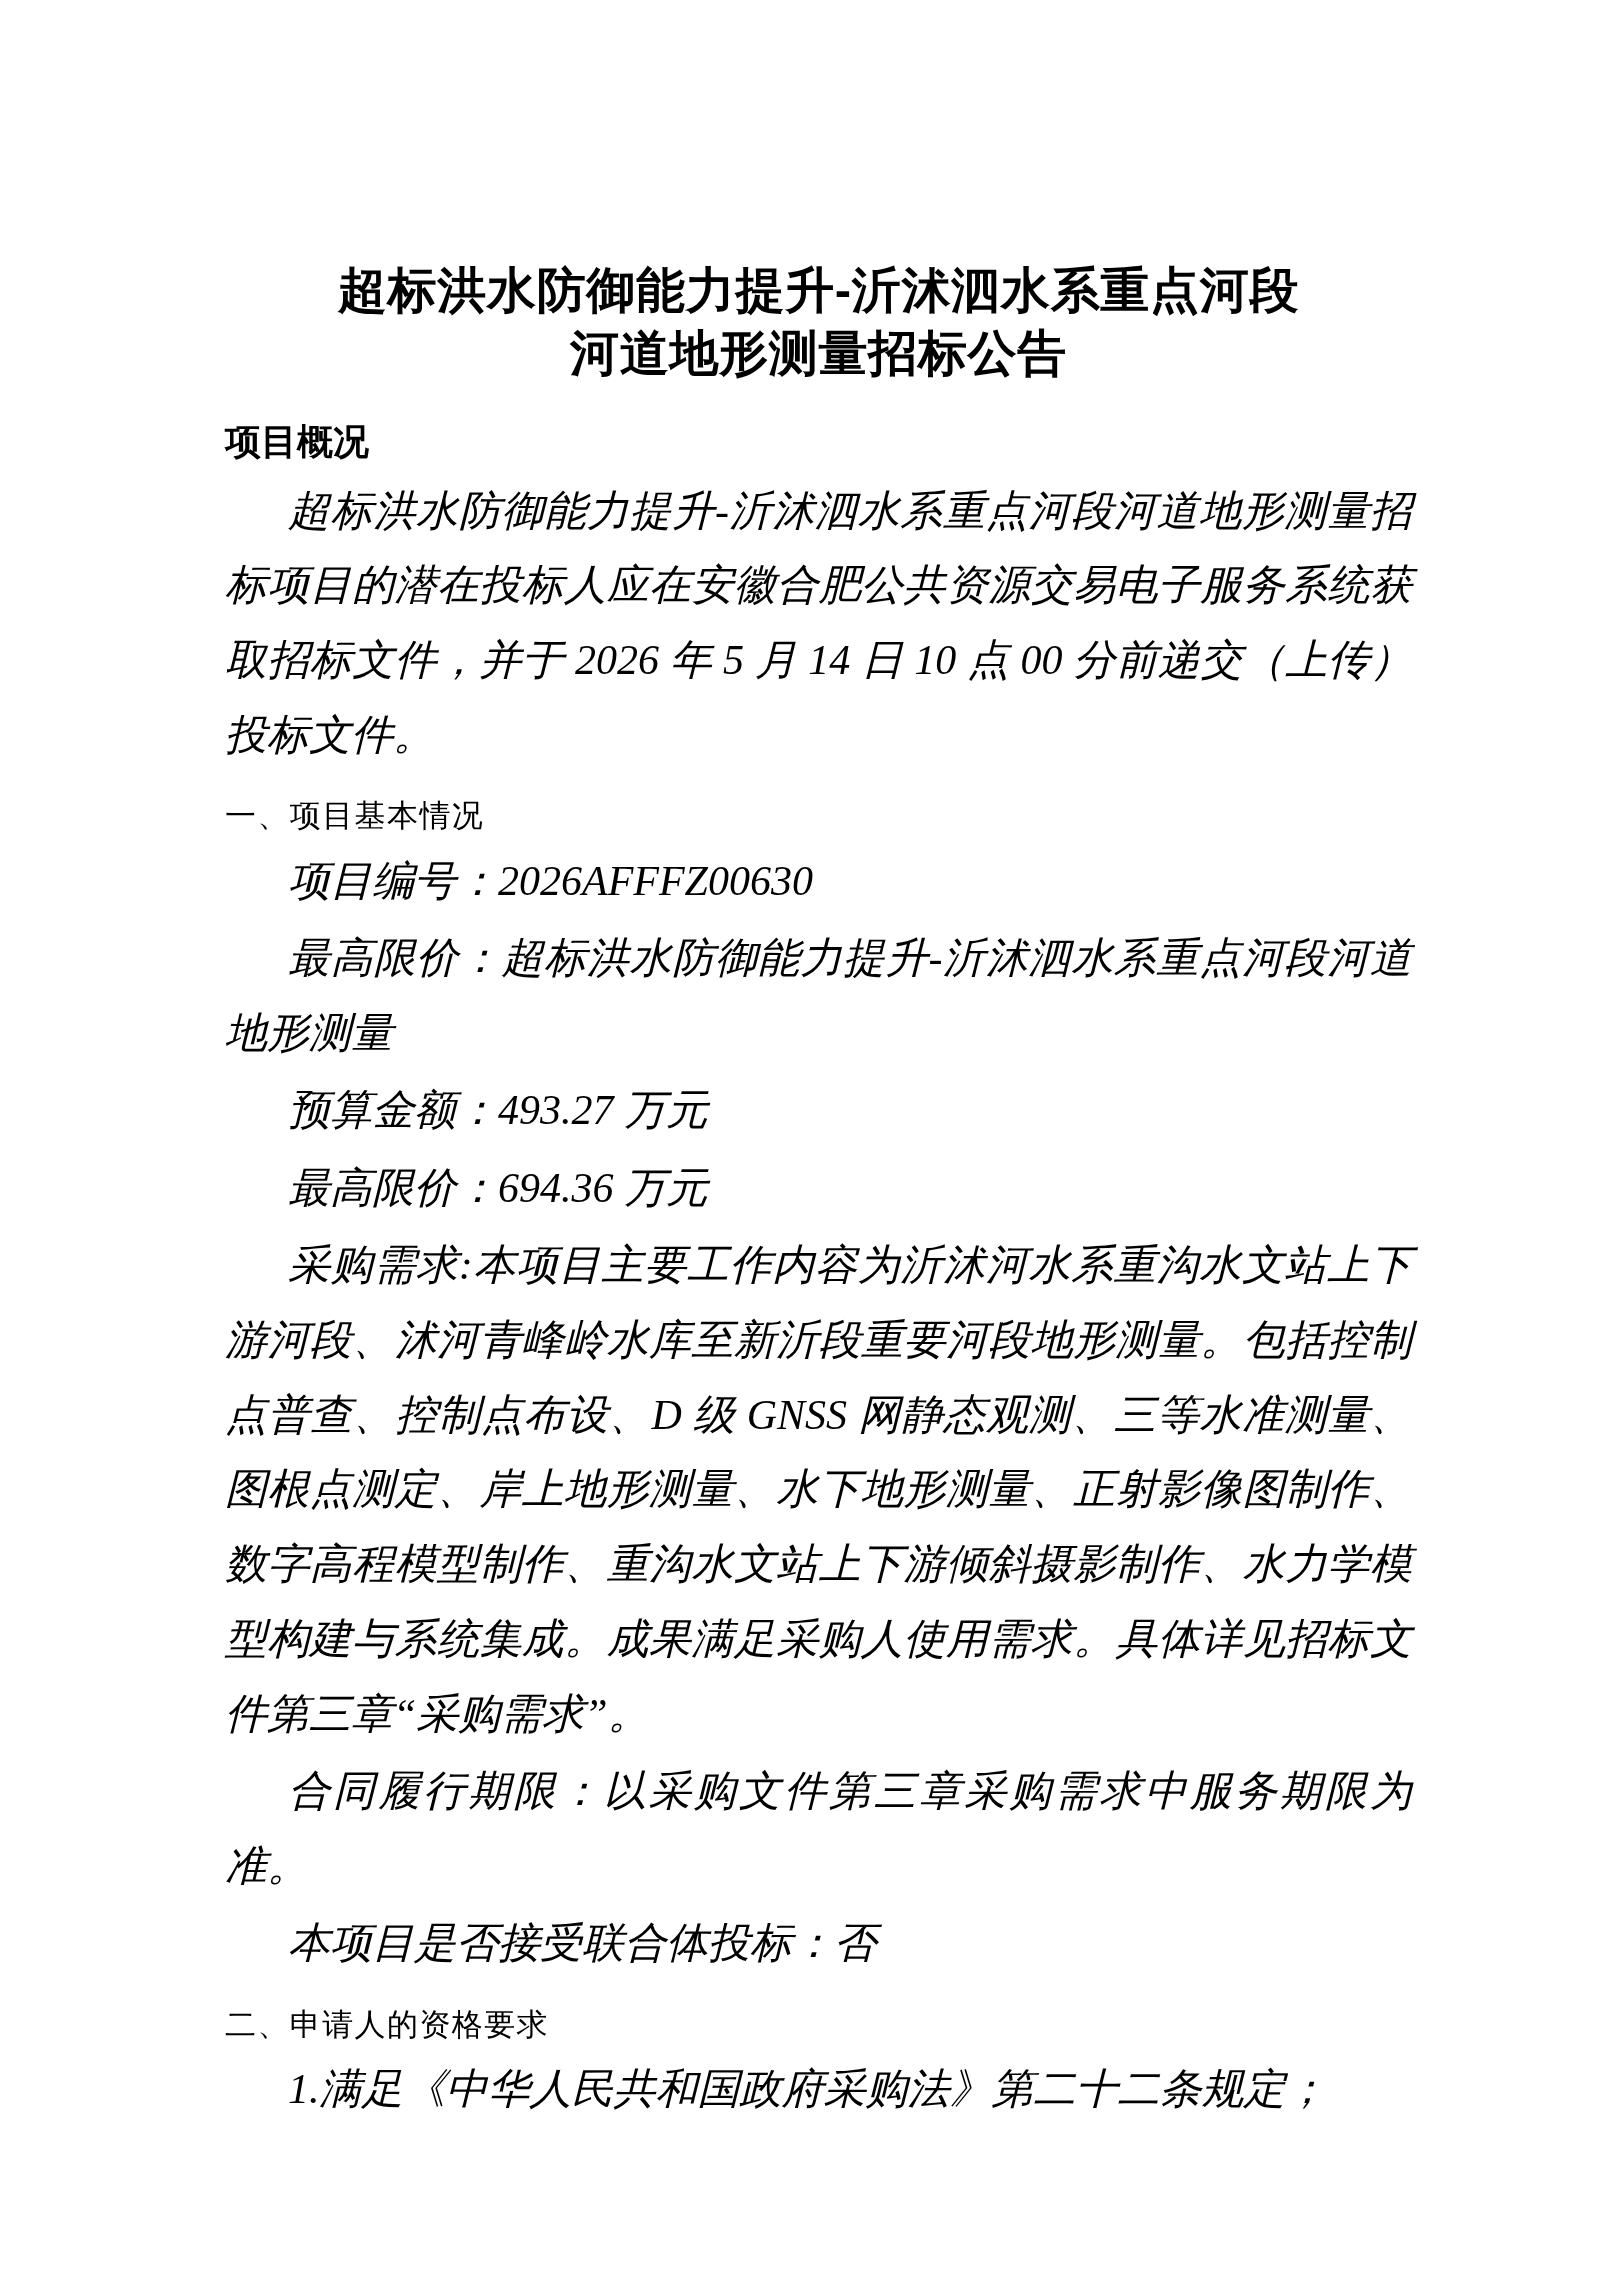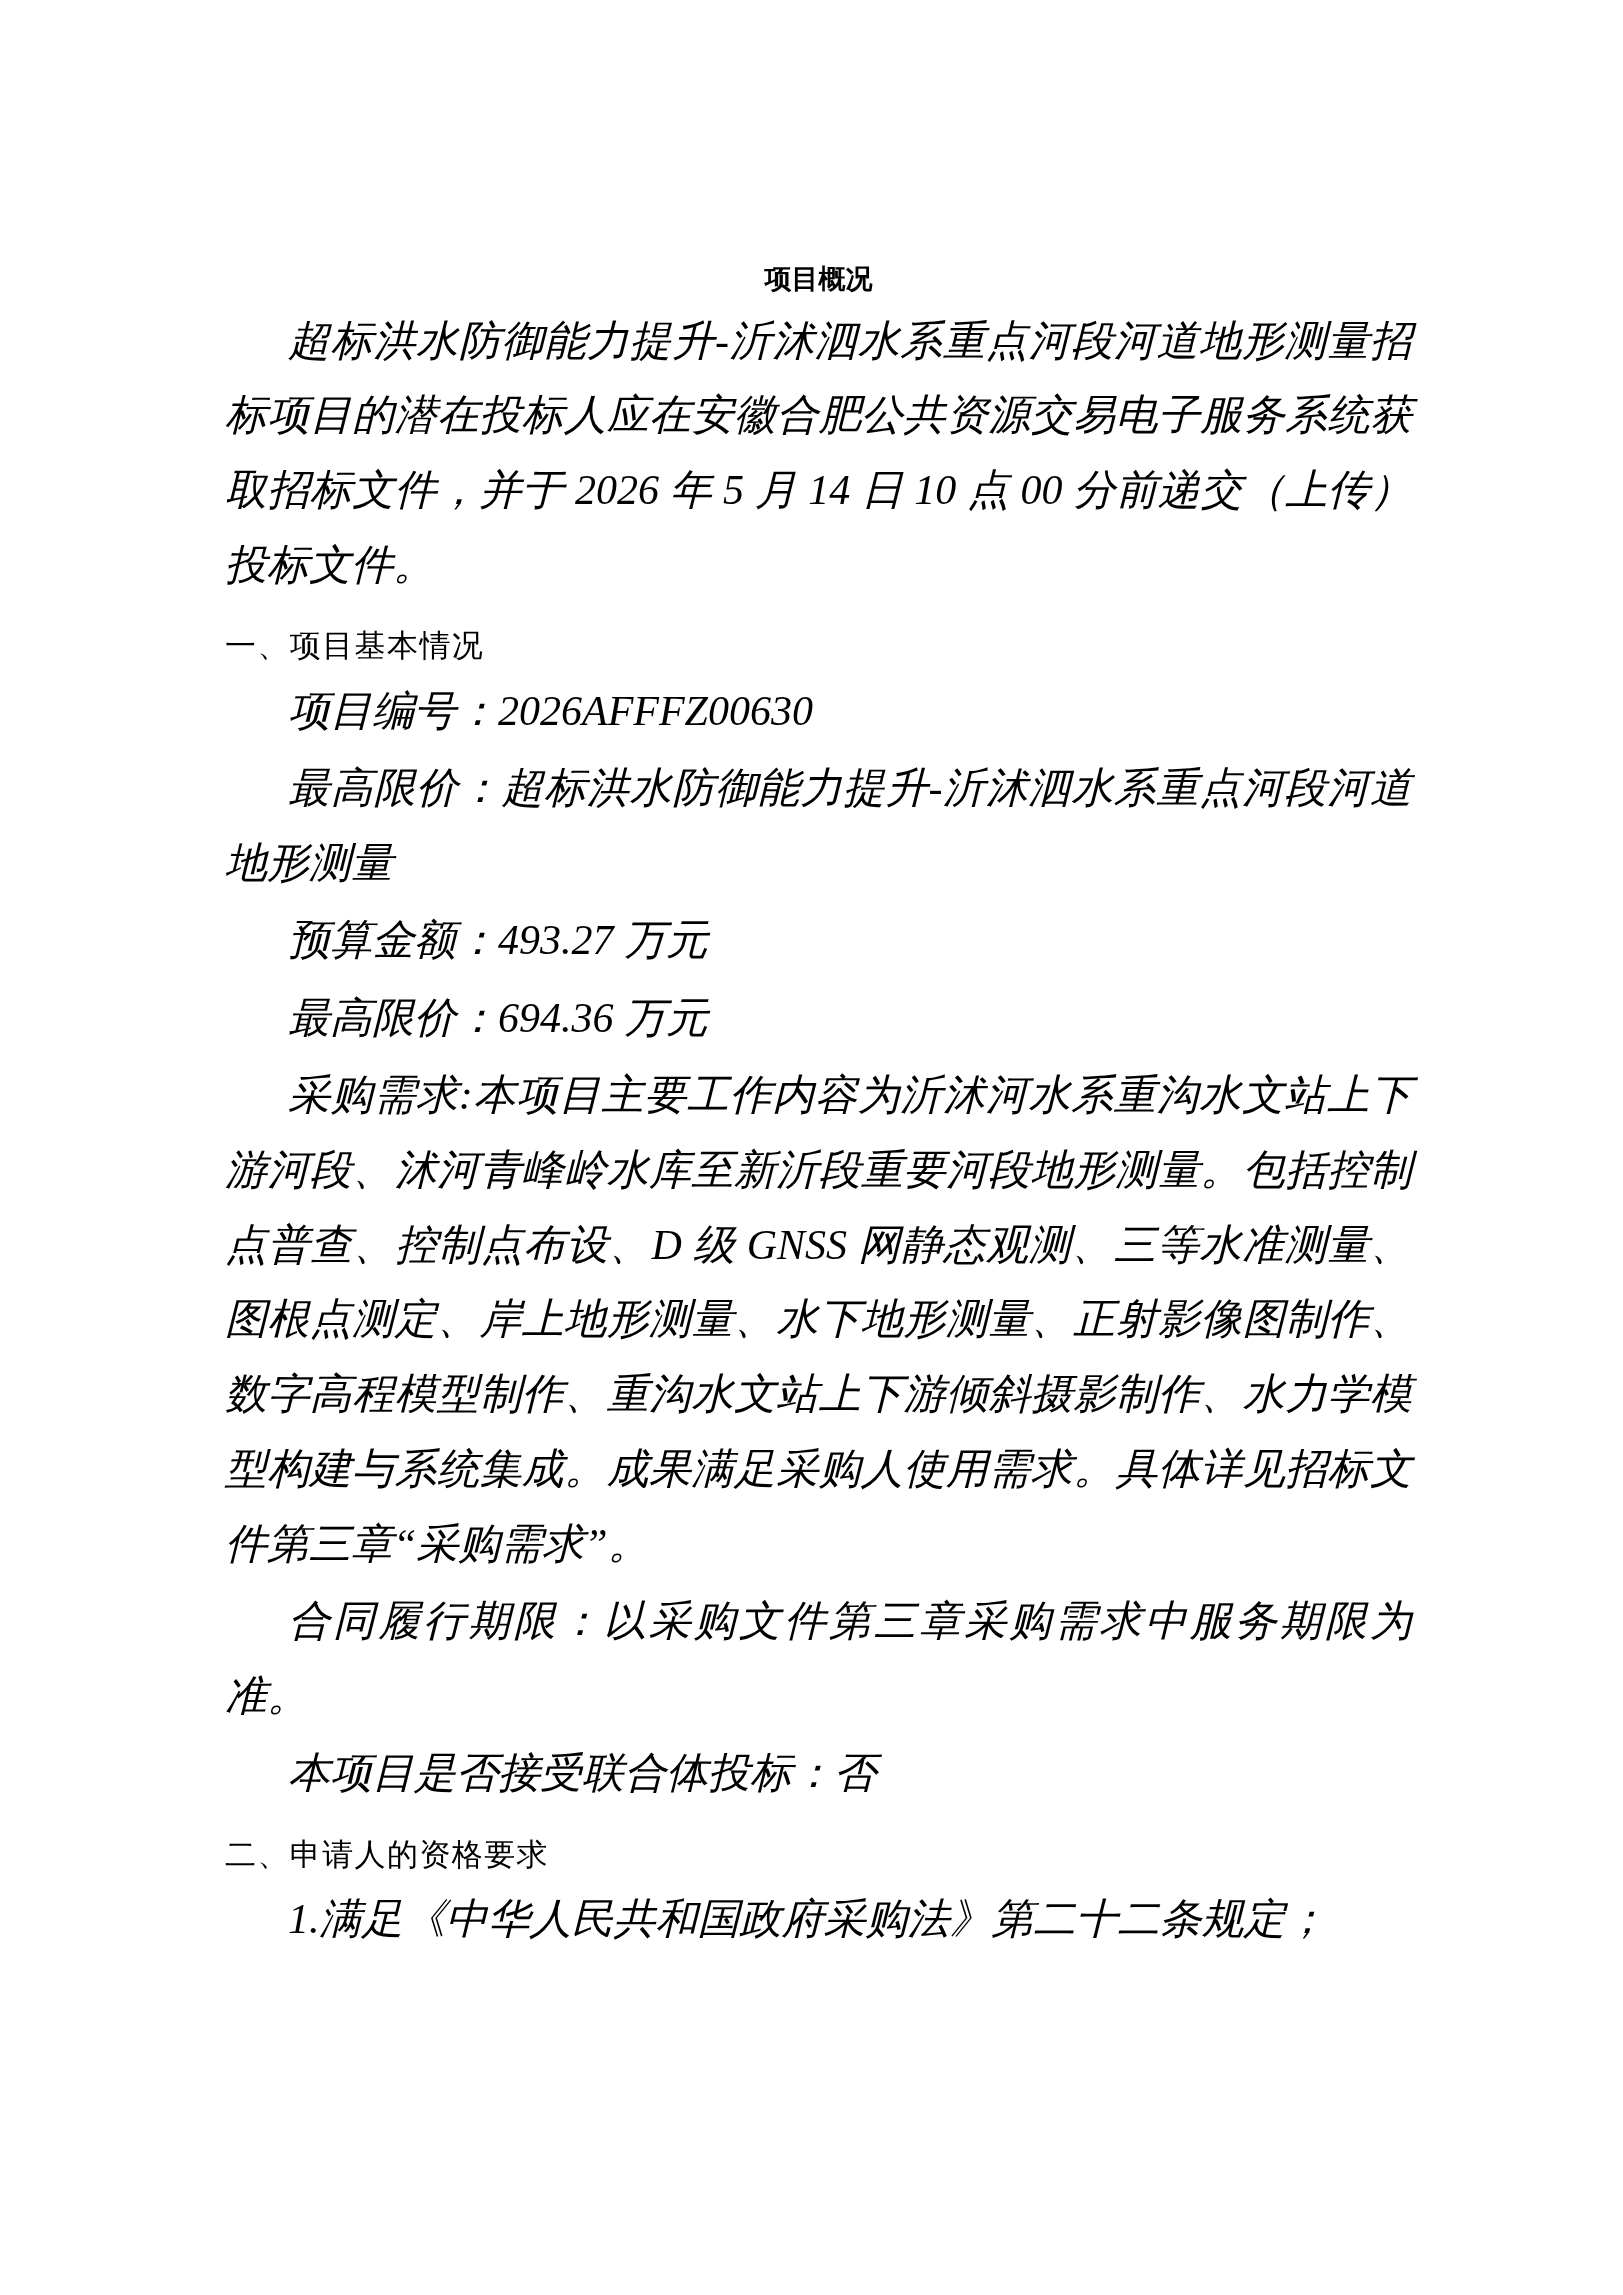--- a/index.html
+++ b/index.html
@@ -27,24 +27,23 @@
     line-height: 1.28;
     letter-spacing: 0.7px;
     margin: 0 0 31px 0;
   }
   .doc-title .line {
     display: block;
   }
   .heading-sub {
     font-family: "Liberation Sans", sans-serif;
     font-weight: bold;
-    font-size: 27px;
+    font-size: 36px;
     line-height: 1.5;
     margin: 0 0 4.1px 0;
-    text-align: center;
   }
   .heading-num {
     font-family: "Liberation Sans", sans-serif;
     font-weight: normal;
     font-size: 31px;
     line-height: 1.5;
     letter-spacing: 1.4px;
     margin: 20.5px 0 4.1px 0;
   }
   p.body-text {
@@ -57,20 +56,24 @@
   }
   p.indent {
     text-indent: 63px;
   }
 </style>
 </head>
 <body>
 
 <div class="page">
 
+  <h1 class="doc-title">
+    <span class="line">超标洪水防御能力提升-沂沭泗水系重点河段</span>
+    <span class="line">河道地形测量招标公告</span>
+  </h1>
 
   <div class="heading-sub">项目概况</div>
 
   <p class="body-text indent">超标洪水防御能力提升-沂沭泗水系重点河段河道地形测量招标项目的潜在投标人应在安徽合肥公共资源交易电子服务系统获取招标文件，并于 2026 年 5 月 14 日 10 点 00 分前递交（上传）投标文件。</p>
 
   <div class="heading-num">一、项目基本情况</div>
 
   <p class="body-text indent">项目编号：2026AFFFZ00630</p>
 
   <p class="body-text indent">最高限价：超标洪水防御能力提升-沂沭泗水系重点河段河道地形测量</p>

